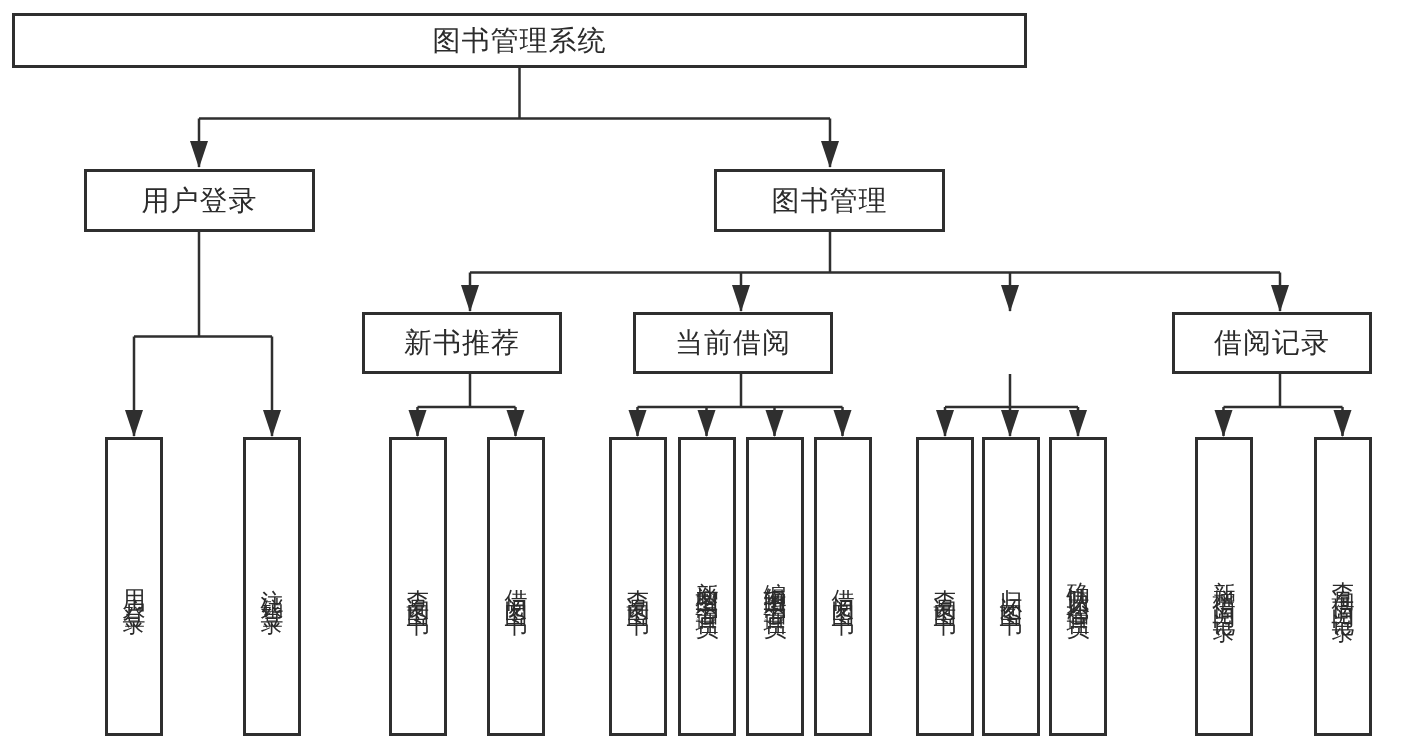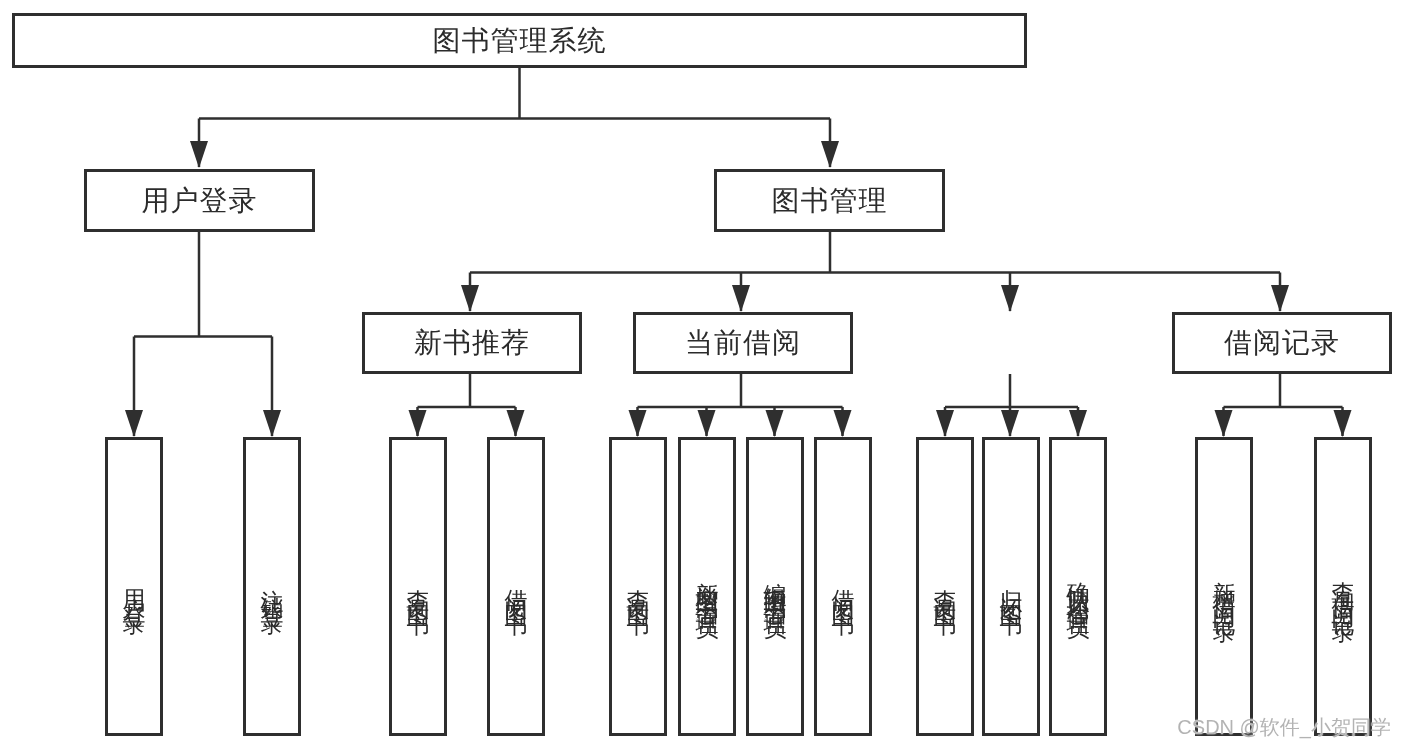--- a/index.html
+++ b/index.html
@@ -15,21 +15,21 @@
   .box {
     position: absolute;
     background: #ffffff;
     border: 3px solid #2f2f2f;
     display: flex; align-items: center; justify-content: center;
     text-align: center;
   }
   .hbox { font-size: 28px; letter-spacing: 1px; white-space: nowrap; }
   .root  { left: 12px;  top: 13px;  width: 1015px; height: 55px; }
   .lvl2  { top: 169px; width: 231px; height: 63px; }
-  .lvl3  { top: 312px; width: 220px; height: 62px; }
+  .lvl3  { top: 312px; width: 200px; height: 62px; }
   .leaf  { top: 437px; width: 58px; height: 299px; }
   .leaf span {
     writing-mode: vertical-rl;
     text-orientation: mixed;
     font-size: 23px;
     letter-spacing: 8px;
     line-height: 1;
     white-space: nowrap;
   }
   .leaf span.long { letter-spacing: 5px; }
@@ -153,15 +153,14 @@
     <span class="long">确认归还（管理员）</span>
   </div>
 
   <div class="box leaf" style="left:1195px;">
     <span>新增借阅记录</span>
   </div>
   <div class="box leaf" style="left:1314px;">
     <span>查询借阅记录</span>
   </div>
 
-  <div class="watermark">CSDN @软件_小贺同学</div>
 
 </div>
 
 </body></html>

